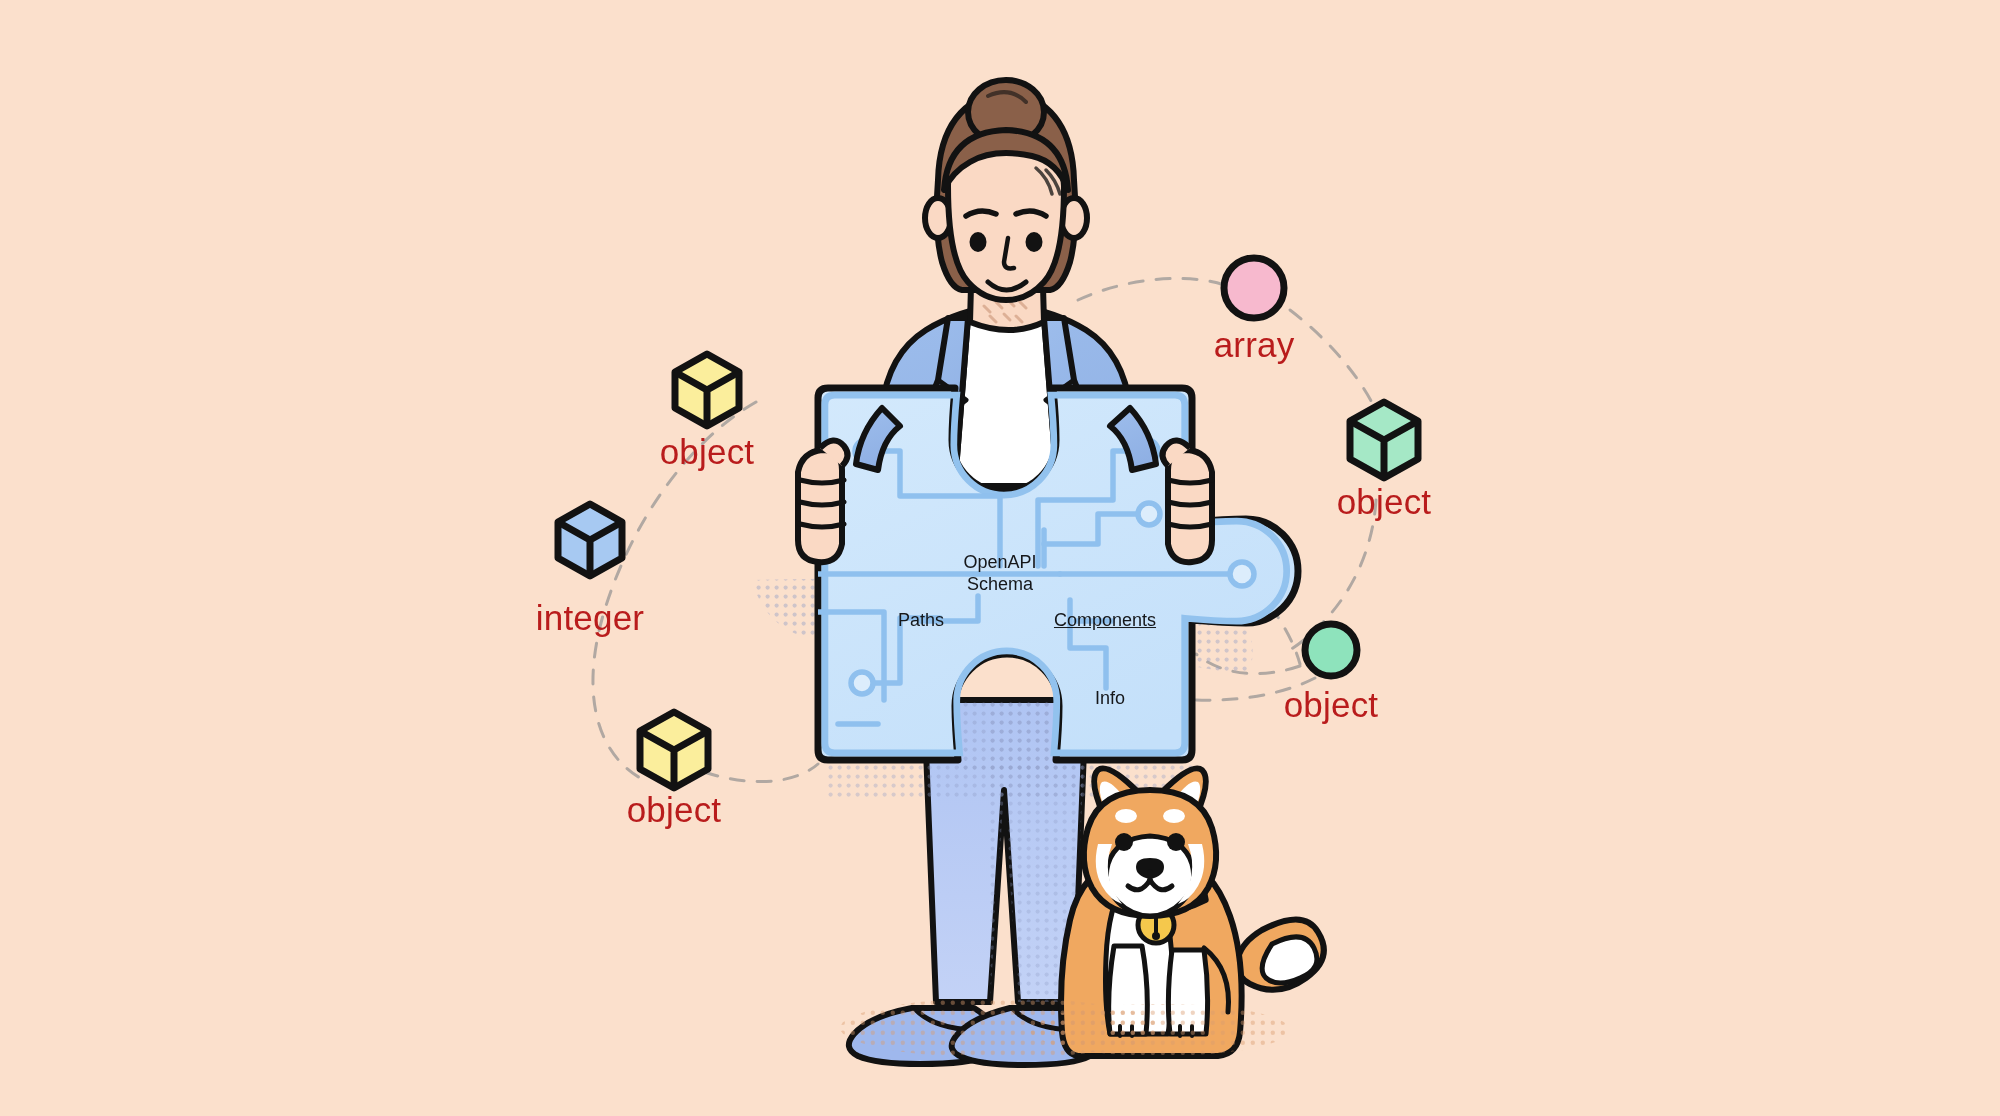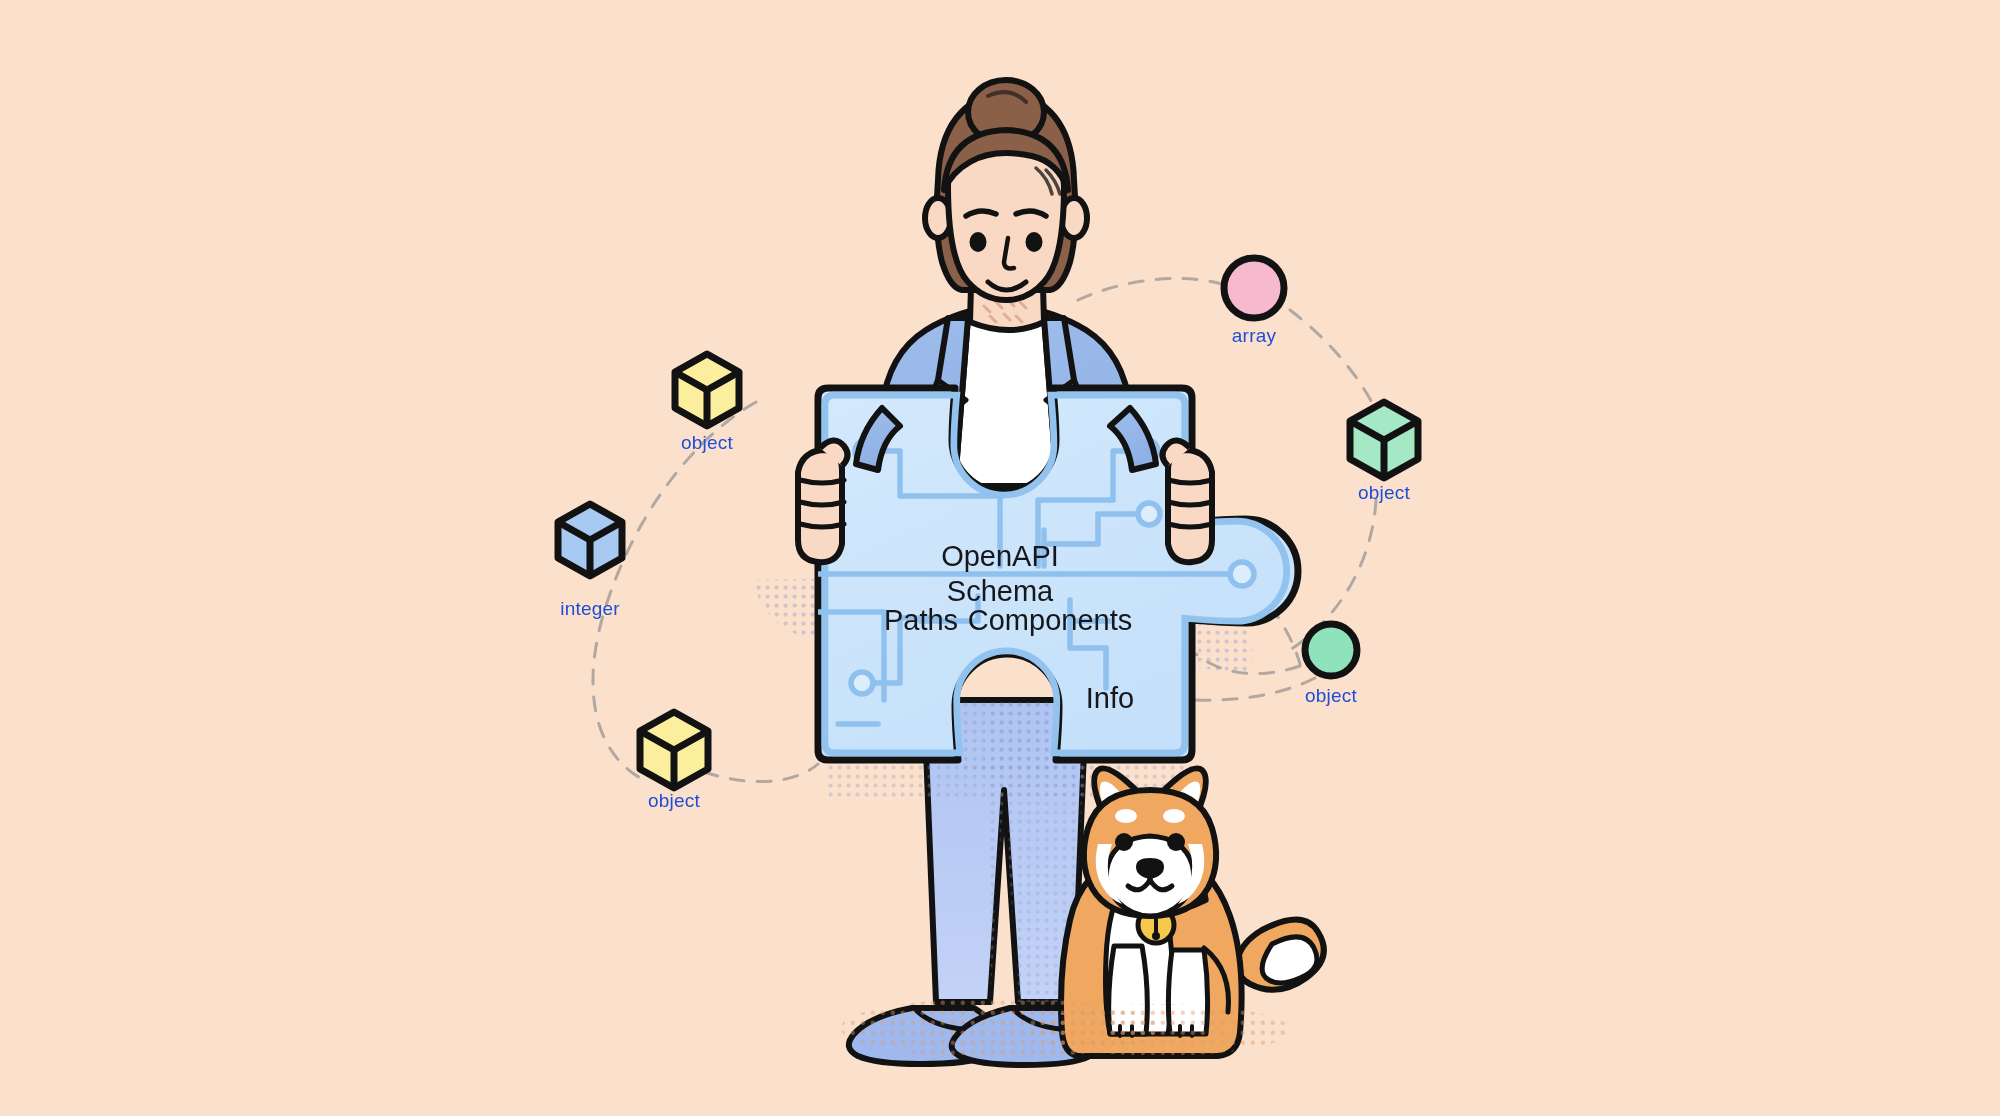--- a/index.html
+++ b/index.html
@@ -14,31 +14,31 @@
     width:2000px; height:1116px;
     background:#FBE0CC;
   }
   #scene svg.layer {
     position:absolute; top:0; left:0;
     width:2000px; height:1116px;
     display:block;
   }
   .lbl {
     position:absolute;
-    color:#1d4ed8;
-    font-size:19px;
+    color:#b91c1c;
+    font-size:35px;
     font-family:"Liberation Sans", sans-serif;
     white-space:nowrap;
     transform:translate(-50%,0);
     letter-spacing:0.2px;
   }
   .puzlbl {
     position:absolute;
     color:#15171a;
-    font-size:29px;
+    font-size:18px;
     font-family:"Liberation Sans", sans-serif;
     white-space:nowrap;
     transform:translate(-50%,-50%);
     text-align:center;
     line-height:1.22;
   }
 </style>
 </head>
 <body>
 
@@ -364,21 +364,21 @@
       </g>
     </g>
   </svg>
 
   <div class="puzlbl" style="left:1000px; top:574px;">
     <span>OpenAPI</span><br>
     <span>Schema</span>
   </div>
 
   <div class="puzlbl" style="left:893px; top:621px;margin-left:28px;">Paths</div>
-  <div class="puzlbl" style="left:1050px; top:621px;">Components</div>
+  <div class="puzlbl" style="left:1105px; top:621px;text-decoration:underline;">Components</div>
   <div class="puzlbl" style="left:1110px; top:699px;">Info</div>
 
   <div class="lbl" style="left:707px; top:432px;">object</div>
   <div class="lbl" style="left:590px; top:582px;margin-top:16px;">integer</div>
   <div class="lbl" style="left:674px; top:790px;">object</div>
   <div class="lbl" style="left:1254px; top:325px;">array</div>
   <div class="lbl" style="left:1384px; top:482px;">object</div>
   <div class="lbl" style="left:1331px; top:685px;">object</div>
 
 </div>

